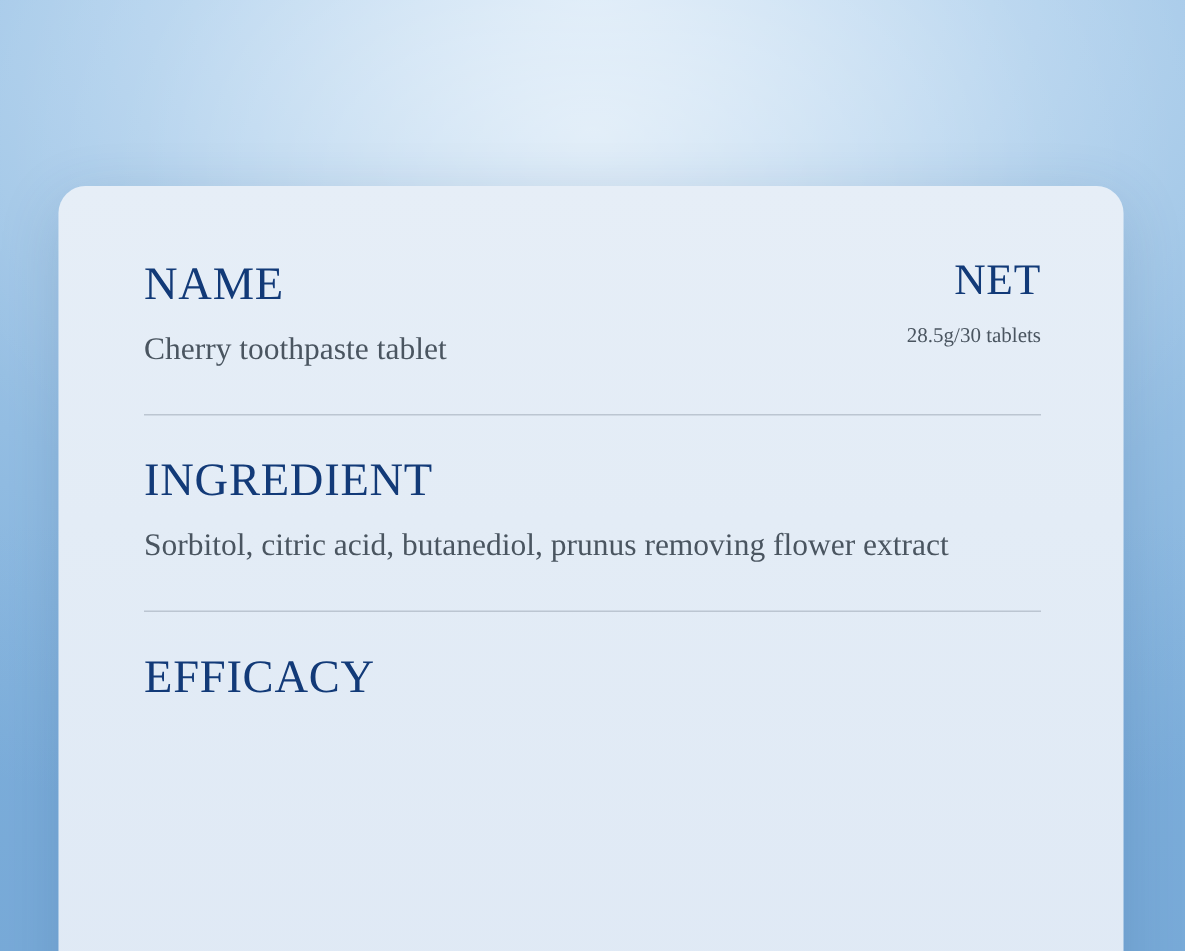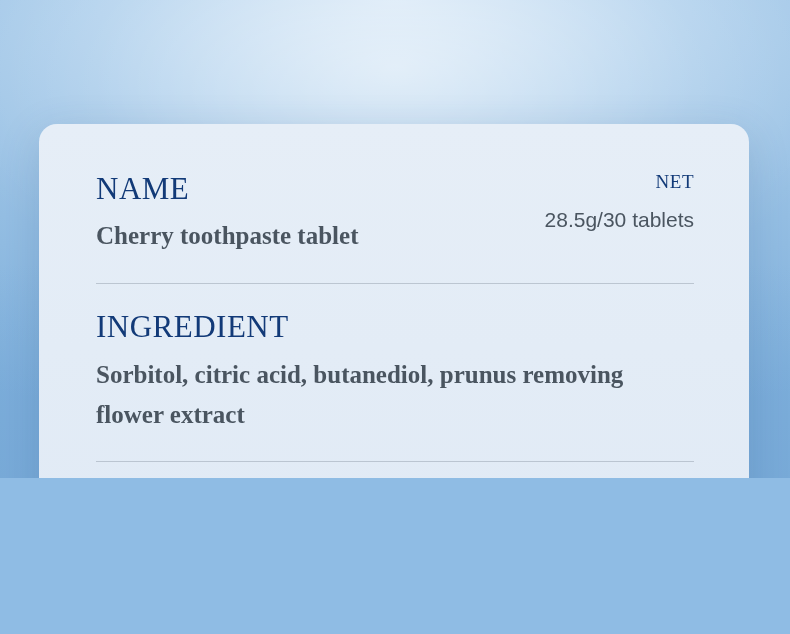--- a/index.html
+++ b/index.html
@@ -9,21 +9,21 @@
   body {
     width: 790px;
     height: 634px;
     overflow: hidden;
     font-family: "Liberation Serif", serif;
     background: #8fbce4;
   }
   .page {
     position: relative;
     width: 790px;
-    height: 478px;
+    height: 634px;
     background:
       radial-gradient(120% 90% at 50% 0%, #cfe3f5 0%, #b4d3ee 28%, #97c0e4 60%, #7fb0dc 100%);
     overflow: hidden;
   }
   .bg-glow {
     position: absolute;
     left: -10%;
     top: -40%;
     width: 120%;
     height: 90%;
@@ -68,34 +68,33 @@
   h2.section-title {
     margin: 0;
     font-family: "Liberation Serif", serif;
     font-size: 31px;
     font-weight: 400;
     letter-spacing: 0.5px;
     color: #123a78;
     line-height: 1.1;
   }
   .section-title.small {
-    font-size: 19px;
+    font-size: 29px;
   }
   .section-body {
     margin: 0;
     font-family: "Liberation Serif", serif;
-    font-size: 25px;
+    font-size: 21px;
     color: #4a5560;
     line-height: 1.6;
-    font-weight: bold;
   }
   .value-right {
     color: #4a5560;
-    font-size: 21px;
-    font-family: Liberation Sans, sans-serif;
+    font-size: 14px;
+    font-family: Liberation Serif, serif;
     line-height: 1.6;
   }
   .pair-name { margin-top: 10px; }
   .divider {
     height: 1px;
     background: #9aa6b2;
     opacity: 0.55;
     margin: 26px 0 26px 0;
   }
   .block { margin-top: 17px; }
@@ -129,17 +128,18 @@
       <div class="divider"></div>
 
       <div class="block">
         <h2 class="section-title">INGREDIENT</h2>
         <p class="section-body">Sorbitol, citric acid, butanediol, prunus removing flower extract</p>
       </div>
 
       <div class="divider"></div>
 
       <div class="block">
+        <h2 class="section-title">EFFICACY</h2>
       </div>
 
     </div>
   </div>
 </div>
 
 </body></html>

